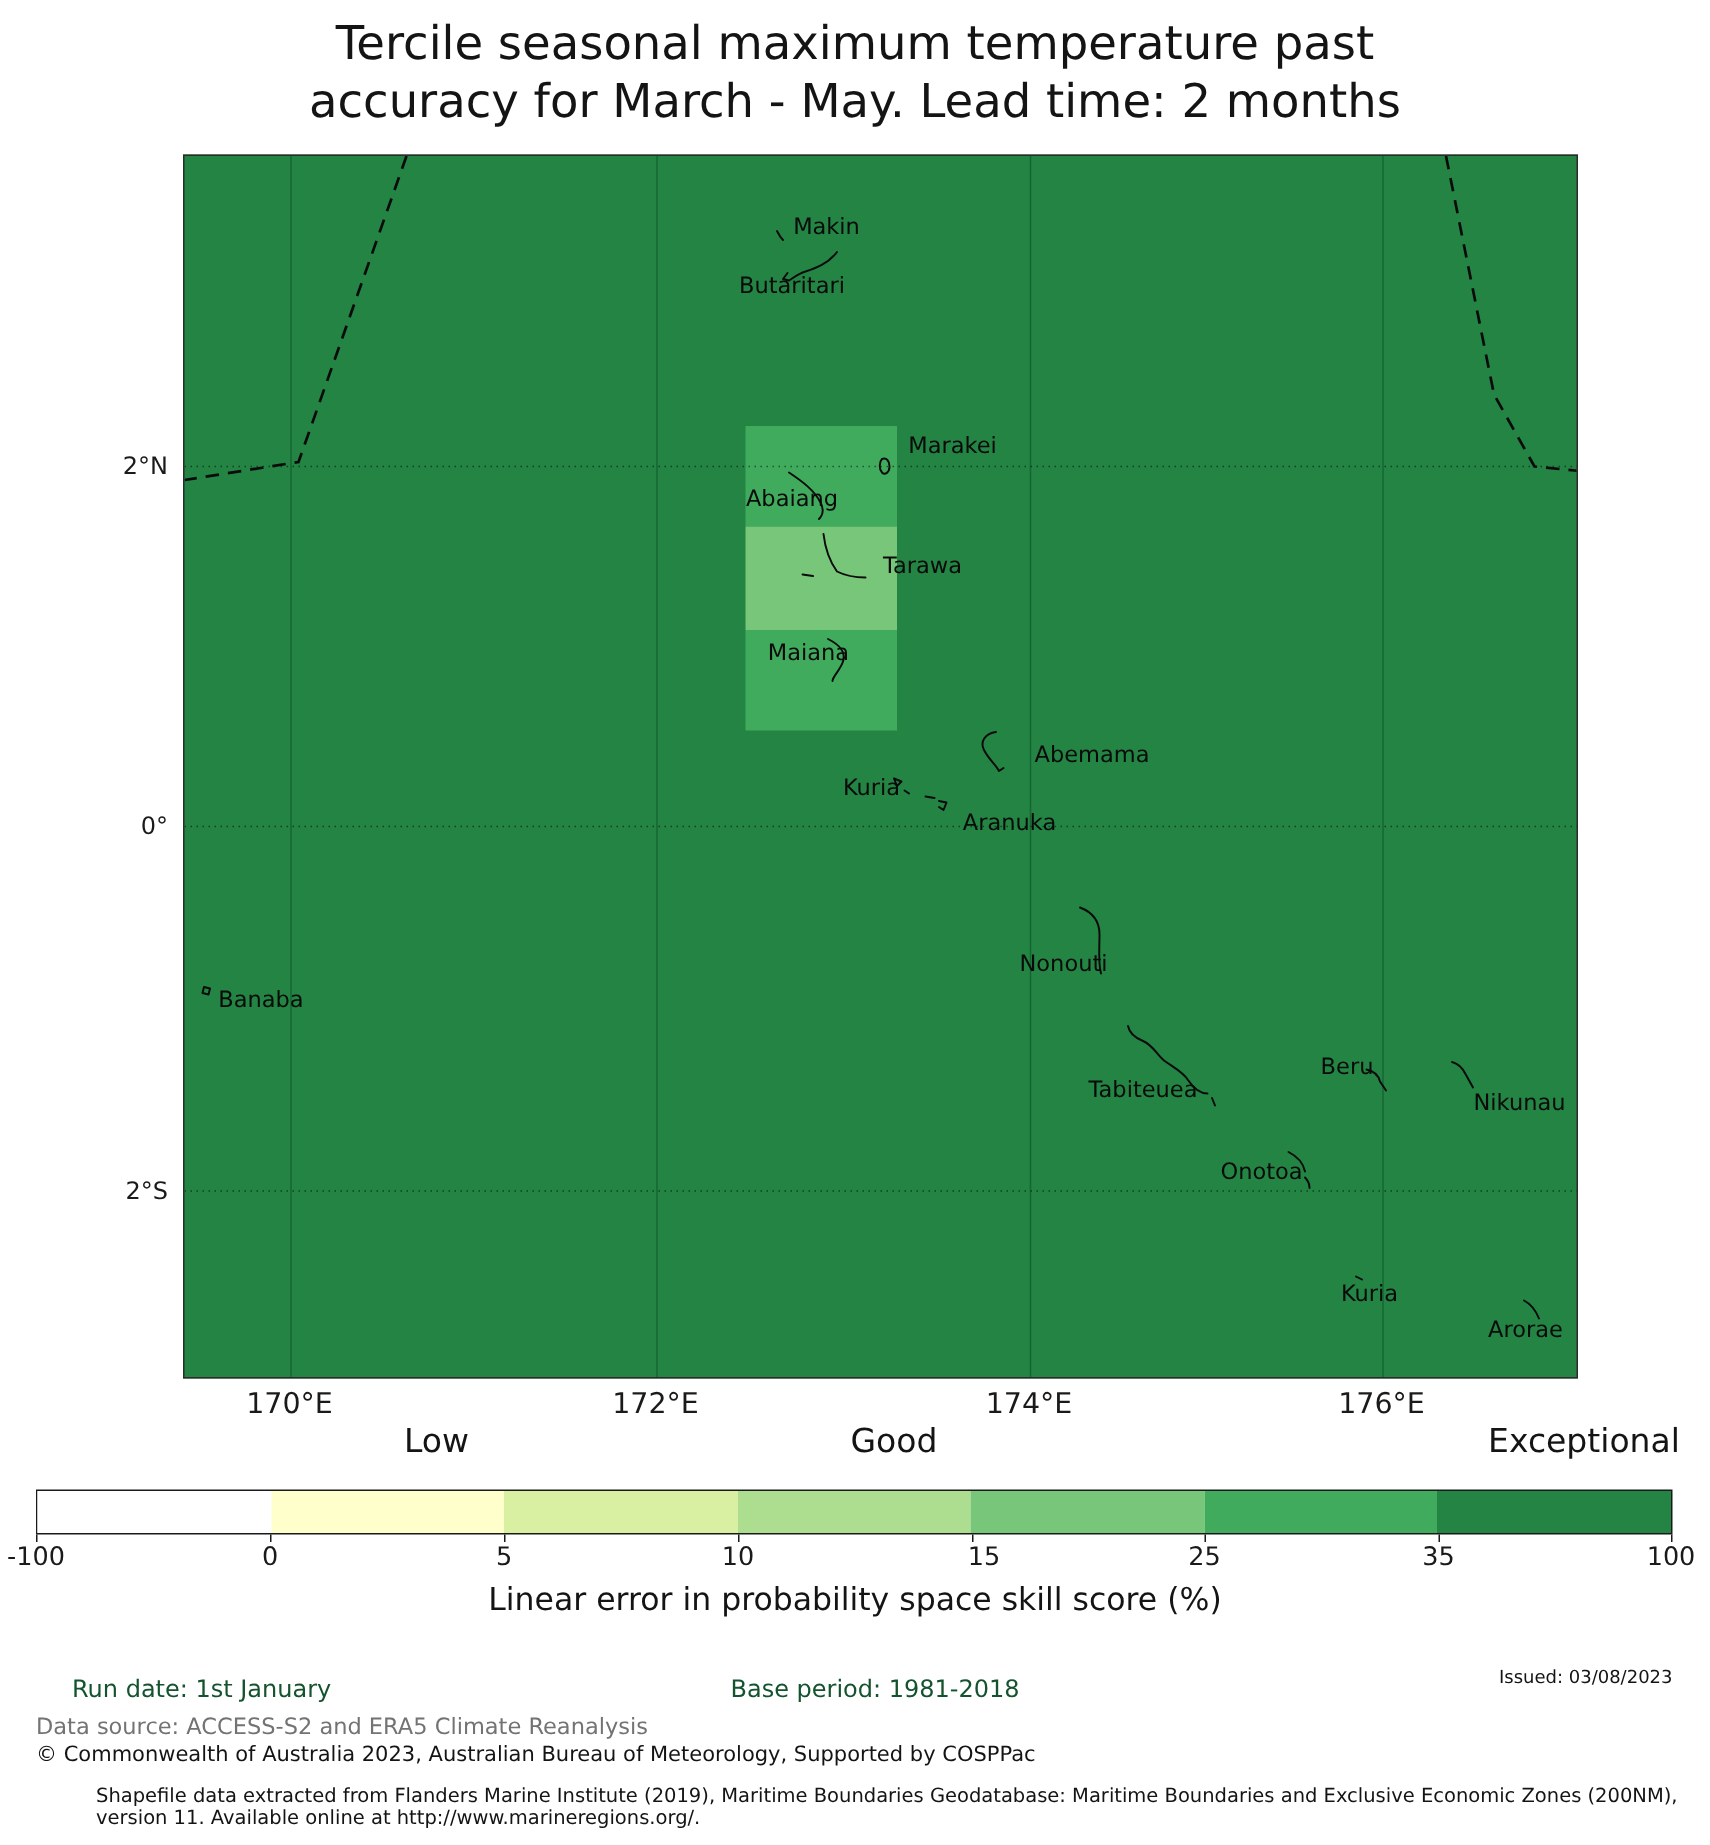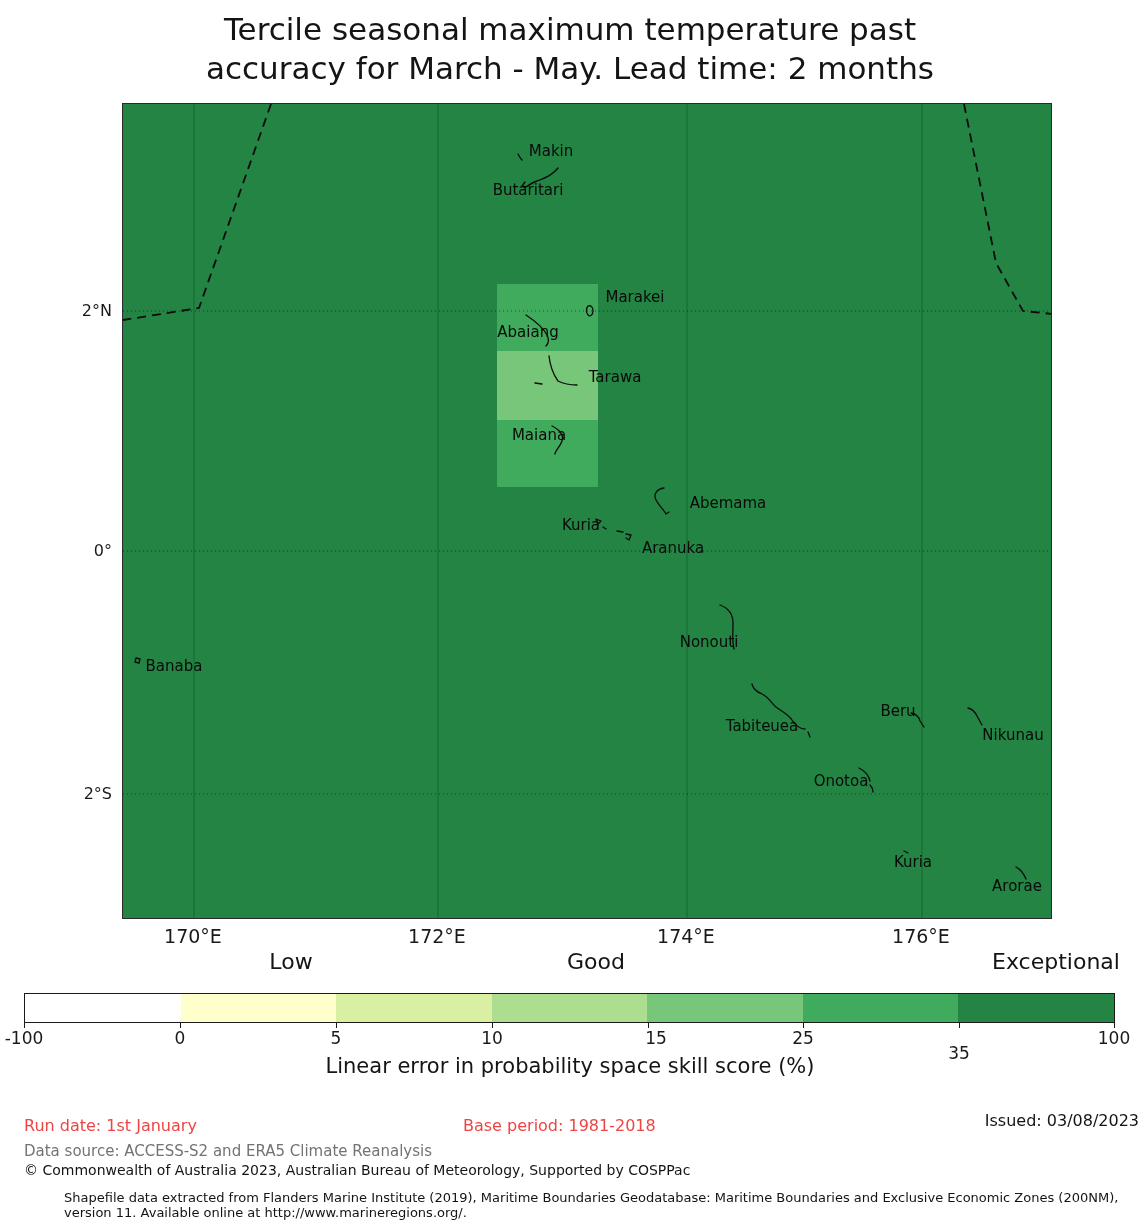--- a/index.html
+++ b/index.html
@@ -18,22 +18,22 @@
   .ytick{width:100px;text-align:right;font-size:16px;color:#1a1a1a;}
   
   .qual{top:949px;transform:translateX(-50%);font-size:22px;color:#141414;margin-left:29px;}
   
   .cbar{left:24px;top:993px;width:1091px;height:30px;border:1px solid #1a1a1a;box-sizing:border-box;display:flex;}
   .cseg{flex:1 1 0;height:100%;}
   .ctick{top:1023px;width:1px;height:5px;background:#1a1a1a;}
   .clab{top:1028px;transform:translateX(-50%);font-size:17px;color:#1a1a1a;}
   .cbarlabel{left:0;top:1054px;width:1140px;text-align:center;font-size:21px;color:#141414;}
   
-  .f1{top:1116px;font-size:16px;color:#ef4444;}
-  .issued{top:1111px;width:1115px;text-align:right;font-size:16px;color:#141414;margin-left:24px;}
+  .f1{top:1116px;font-size:16px;color:#14532d;margin-left:24px;}
+  .issued{top:1111px;width:1115px;text-align:right;font-size:12px;color:#141414;}
   .f2{left:24px;top:1142px;font-size:15px;color:#737373;}
   .f3{left:24px;top:1162px;font-size:14px;color:#141414;}
   .f4{left:24px;top:1190px;width:1096px;font-size:13px;line-height:15px;color:#141414;margin-left:40px;}
 </style>
 </head>
 <body>
 
 <div id="app">
 
   <div class="abs title">
@@ -138,21 +138,21 @@
   <div class="abs ctick" style="left:803px;"></div>
   <div class="abs ctick" style="left:959px;"></div>
   <div class="abs ctick" style="left:1114px;"></div>
 
   <div class="abs clab" style="left:24px;">-100</div>
   <div class="abs clab" style="left:180px;">0</div>
   <div class="abs clab" style="left:336px;">5</div>
   <div class="abs clab" style="left:492px;">10</div>
   <div class="abs clab" style="left:656px;">15</div>
   <div class="abs clab" style="left:803px;">25</div>
-  <div class="abs clab" style="left:959px;margin-top:15px;">35</div>
+  <div class="abs clab" style="left:959px;">35</div>
   <div class="abs clab" style="left:1114px;">100</div>
 
   <div class="abs cbarlabel">Linear error in probability space skill score (%)</div>
 
   <div class="abs f1" style="left:24px;">Run date: 1st January</div>
   <div class="abs f1" style="left:463px;">Base period: 1981-2018</div>
   <div class="abs issued" style="left:0;">Issued: 03/08/2023</div>
   <div class="abs f2">Data source: ACCESS-S2 and ERA5 Climate Reanalysis</div>
   <div class="abs f3">© Commonwealth of Australia 2023, Australian Bureau of Meteorology, Supported by COSPPac</div>
   <div class="abs f4">Shapefile data extracted from Flanders Marine Institute (2019), Maritime Boundaries Geodatabase: Maritime Boundaries and Exclusive Economic Zones (200NM), version 11. Available online at http://www.marineregions.org/.</div>

